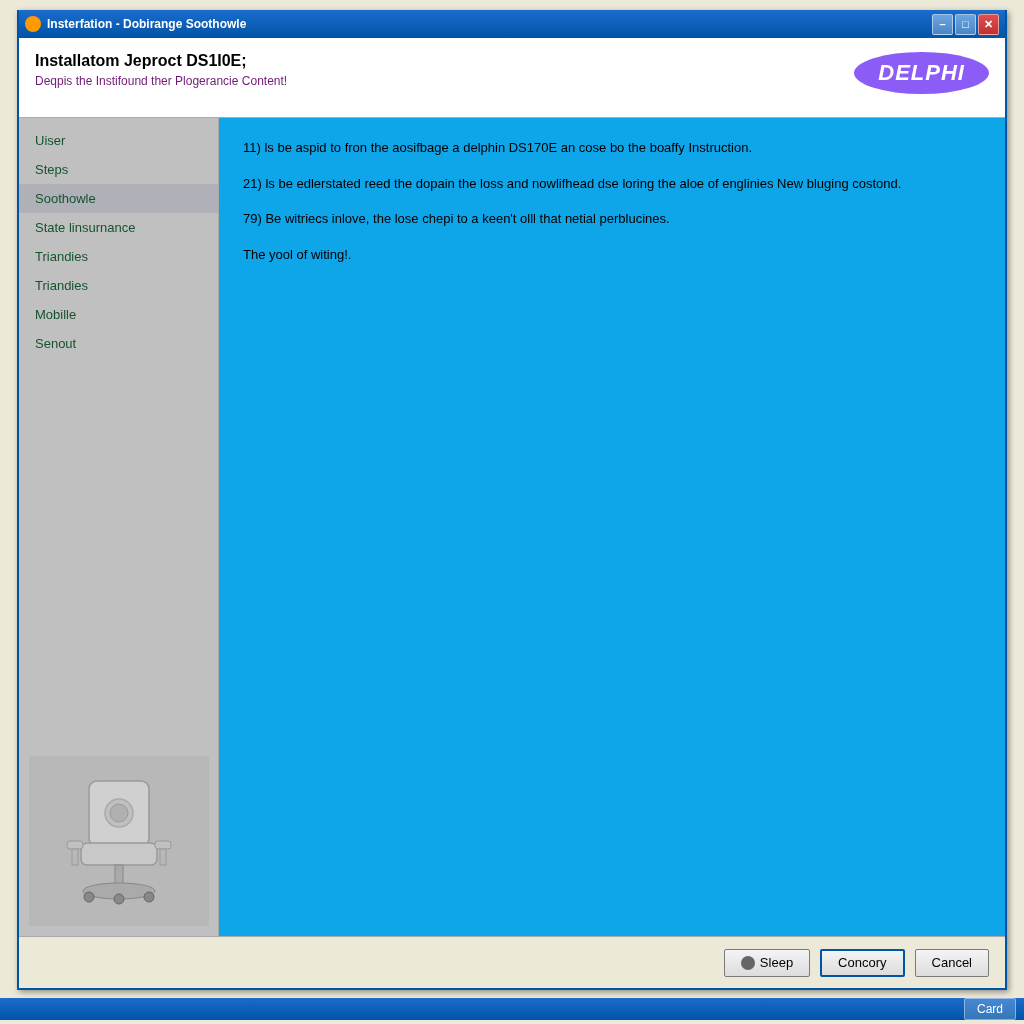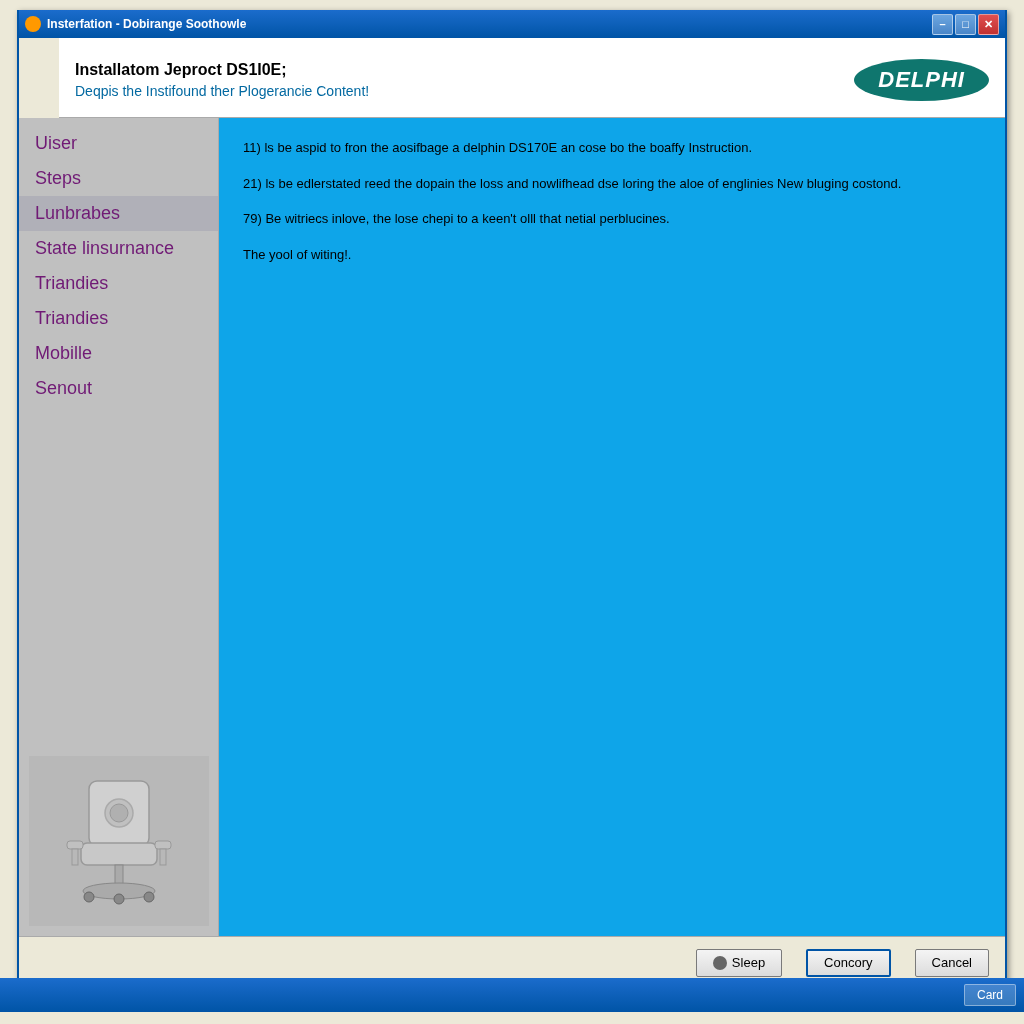--- a/index.html
+++ b/index.html
@@ -68,38 +68,37 @@
     .titlebar-btn.minimize { background: linear-gradient(to bottom, #6ca6e0, #4a86c8); }
     .titlebar-btn.maximize { background: linear-gradient(to bottom, #6ca6e0, #4a86c8); }
     .titlebar-btn.close { background: linear-gradient(to bottom, #e05050, #c03030); }
 
     
     .header-area {
       background: white;
       padding: 14px 16px 10px 16px;
       border-bottom: 1px solid #aaa;
       display: flex;
-      align-items: center;
+      align-items: flex-start;
       justify-content: space-between;
       flex-shrink: 0;
       min-height: 80px;
-      margin-left: 40px;
     }
     .header-text h1 {
       font-size: 16px;
       font-weight: bold;
       color: #000;
       margin-bottom: 4px;
     }
     .header-text p {
-      font-size: 14px;
-      color: #0369a1;
+      font-size: 12px;
+      color: #701a75;
     }
     .delphi-logo {
-      background: #0f766e;
+      background: #8b5cf6;
       color: white;
       font-size: 22px;
       font-weight: bold;
       font-style: italic;
       padding: 8px 24px;
       border-radius: 50%;
       letter-spacing: 1px;
       font-family: 'Arial', sans-serif;
     }
 
@@ -118,22 +117,22 @@
       flex-direction: column;
       flex-shrink: 0;
       border-right: 1px solid #aaa;
     }
     .sidebar-nav {
       flex: 1;
       padding-top: 8px;
     }
     .sidebar-item {
       padding: 7px 16px;
-      font-size: 18px;
-      color: #701a75;
+      font-size: 13px;
+      color: #14532d;
       cursor: pointer;
     }
     .sidebar-item.active {
       background: #b0b0b8;
       font-weight: normal;
     }
     .sidebar-image {
       width: 180px;
       height: 170px;
       margin: 10px;
@@ -165,21 +164,21 @@
 
     
     .footer-bar {
       background: #ece9d8;
       height: 52px;
       border-top: 1px solid #aaa;
       display: flex;
       align-items: center;
       justify-content: flex-end;
       padding: 0 16px;
-      gap: 24px;
+      gap: 10px;
       flex-shrink: 0;
     }
     .footer-btn {
       height: 28px;
       padding: 0 16px;
       font-size: 13px;
       font-family: 'Tahoma', sans-serif;
       border: 1px solid #7a7a7a;
       background: linear-gradient(to bottom, #f4f4f4, #dcdcdc);
       cursor: pointer;
@@ -188,27 +187,27 @@
       gap: 5px;
       border-radius: 2px;
     }
     .footer-btn.highlighted {
       border: 2px solid #0054a6;
     }
 
     
     .taskbar {
       width: 1024px;
-      height: 34px;
+      height: 22px;
       background: linear-gradient(to bottom, #1b6ccc 0%, #0054a6 100%);
       position: absolute;
-      bottom: 12px;
+      bottom: 4px;
       left: 0;
       display: flex;
-      align-items: center;
+      align-items: flex-end;
       padding: 0 8px;
     }
     .taskbar-card {
       background: rgba(255,255,255,0.2);
       color: white;
       font-size: 12px;
       padding: 3px 12px;
       border: 1px solid rgba(255,255,255,0.4);
       border-radius: 2px;
       margin-left: auto;
@@ -236,21 +235,21 @@
     </div>
     <div class="delphi-logo">DELPHI</div>
   </div>
 
   <div class="main-layout">
 
     <div class="sidebar">
       <div class="sidebar-nav">
         <div class="sidebar-item">Uiser</div>
         <div class="sidebar-item">Steps</div>
-        <div class="sidebar-item active">Lunbrabes</div>
+        <div class="sidebar-item active">Soothowle</div>
         <div class="sidebar-item">State linsurnance</div>
         <div class="sidebar-item">Triandies</div>
         <div class="sidebar-item">Triandies</div>
         <div class="sidebar-item">Mobille</div>
         <div class="sidebar-item">Senout</div>
       </div>
 
       <div class="sidebar-image">
         <svg class="chair-illustration" viewBox="0 0 160 160" xmlns="http://www.w3.org/2000/svg">
 

